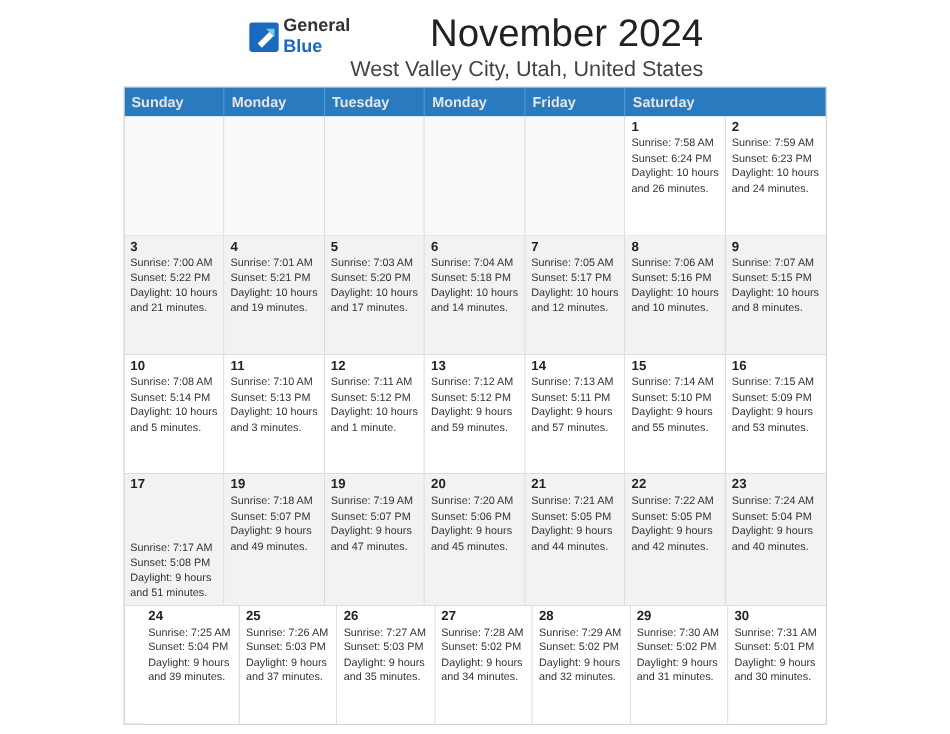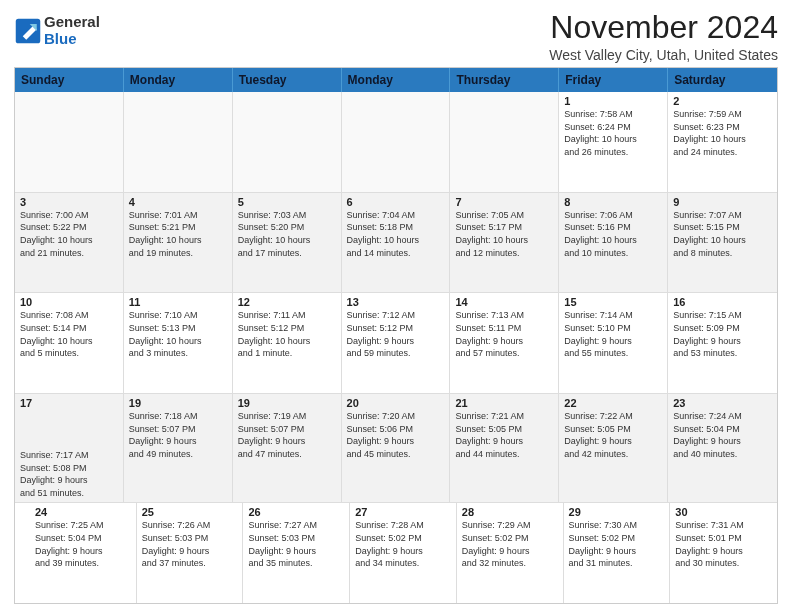--- a/index.html
+++ b/index.html
@@ -9,20 +9,21 @@
       width: 792px;
       height: 612px;
       overflow: hidden;
     }
     .page {
       width: 792px;
       height: 612px;
       padding: 10px 14px 8px 14px;
       display: flex;
       flex-direction: column;
+      align-items: center;
     }
     .header {
       display: flex;
       align-items: flex-start;
       justify-content: space-between;
       margin-bottom: 4px;
     }
     .logo {
       display: flex;
       align-items: center;
@@ -51,37 +52,37 @@
     .title-block {
       text-align: right;
     }
     .month-title {
       font-size: 32px;
       font-weight: normal;
       color: #222;
       line-height: 1.1;
     }
     .location {
-      font-size: 14px;
+      font-size: 18px;
       color: #444;
       margin-top: 2px;
     }
     .calendar {
       flex: 1;
       display: flex;
       flex-direction: column;
       border: 1px solid #ccc;
     }
     .cal-header {
       display: grid;
       grid-template-columns: repeat(7, 1fr);
       background: #2a7abf;
     }
     .cal-header-cell {
-      color: #0f172a;
+      color: #e5e5e5;
       font-size: 12px;
       font-weight: bold;
       padding: 5px 6px;
       text-align: left;
       border-right: 1px solid #4a9ad4;
     }
     .cal-header-cell:last-child { border-right: none; }
     .cal-body {
       flex: 1;
       display: flex;
@@ -138,21 +139,20 @@
       <div class="location">West Valley City, Utah, United States</div>
     </div>
   </div>
 
   <div class="calendar">
     <div class="cal-header">
     <div class="cal-header-cell">Sunday</div>
         <div class="cal-header-cell">Monday</div>
         <div class="cal-header-cell">Tuesday</div>
         <div class="cal-header-cell">Monday</div>
-        <div class="cal-header-cell">Thursday</div>
         <div class="cal-header-cell">Friday</div>
         <div class="cal-header-cell">Saturday</div>
       </div>
     <div class="cal-body">
     <div class="cal-week">
           <div class="cal-cell empty"></div>
           <div class="cal-cell empty"></div>
           <div class="cal-cell empty"></div>
           <div class="cal-cell empty"></div>
           <div class="cal-cell empty"></div>

